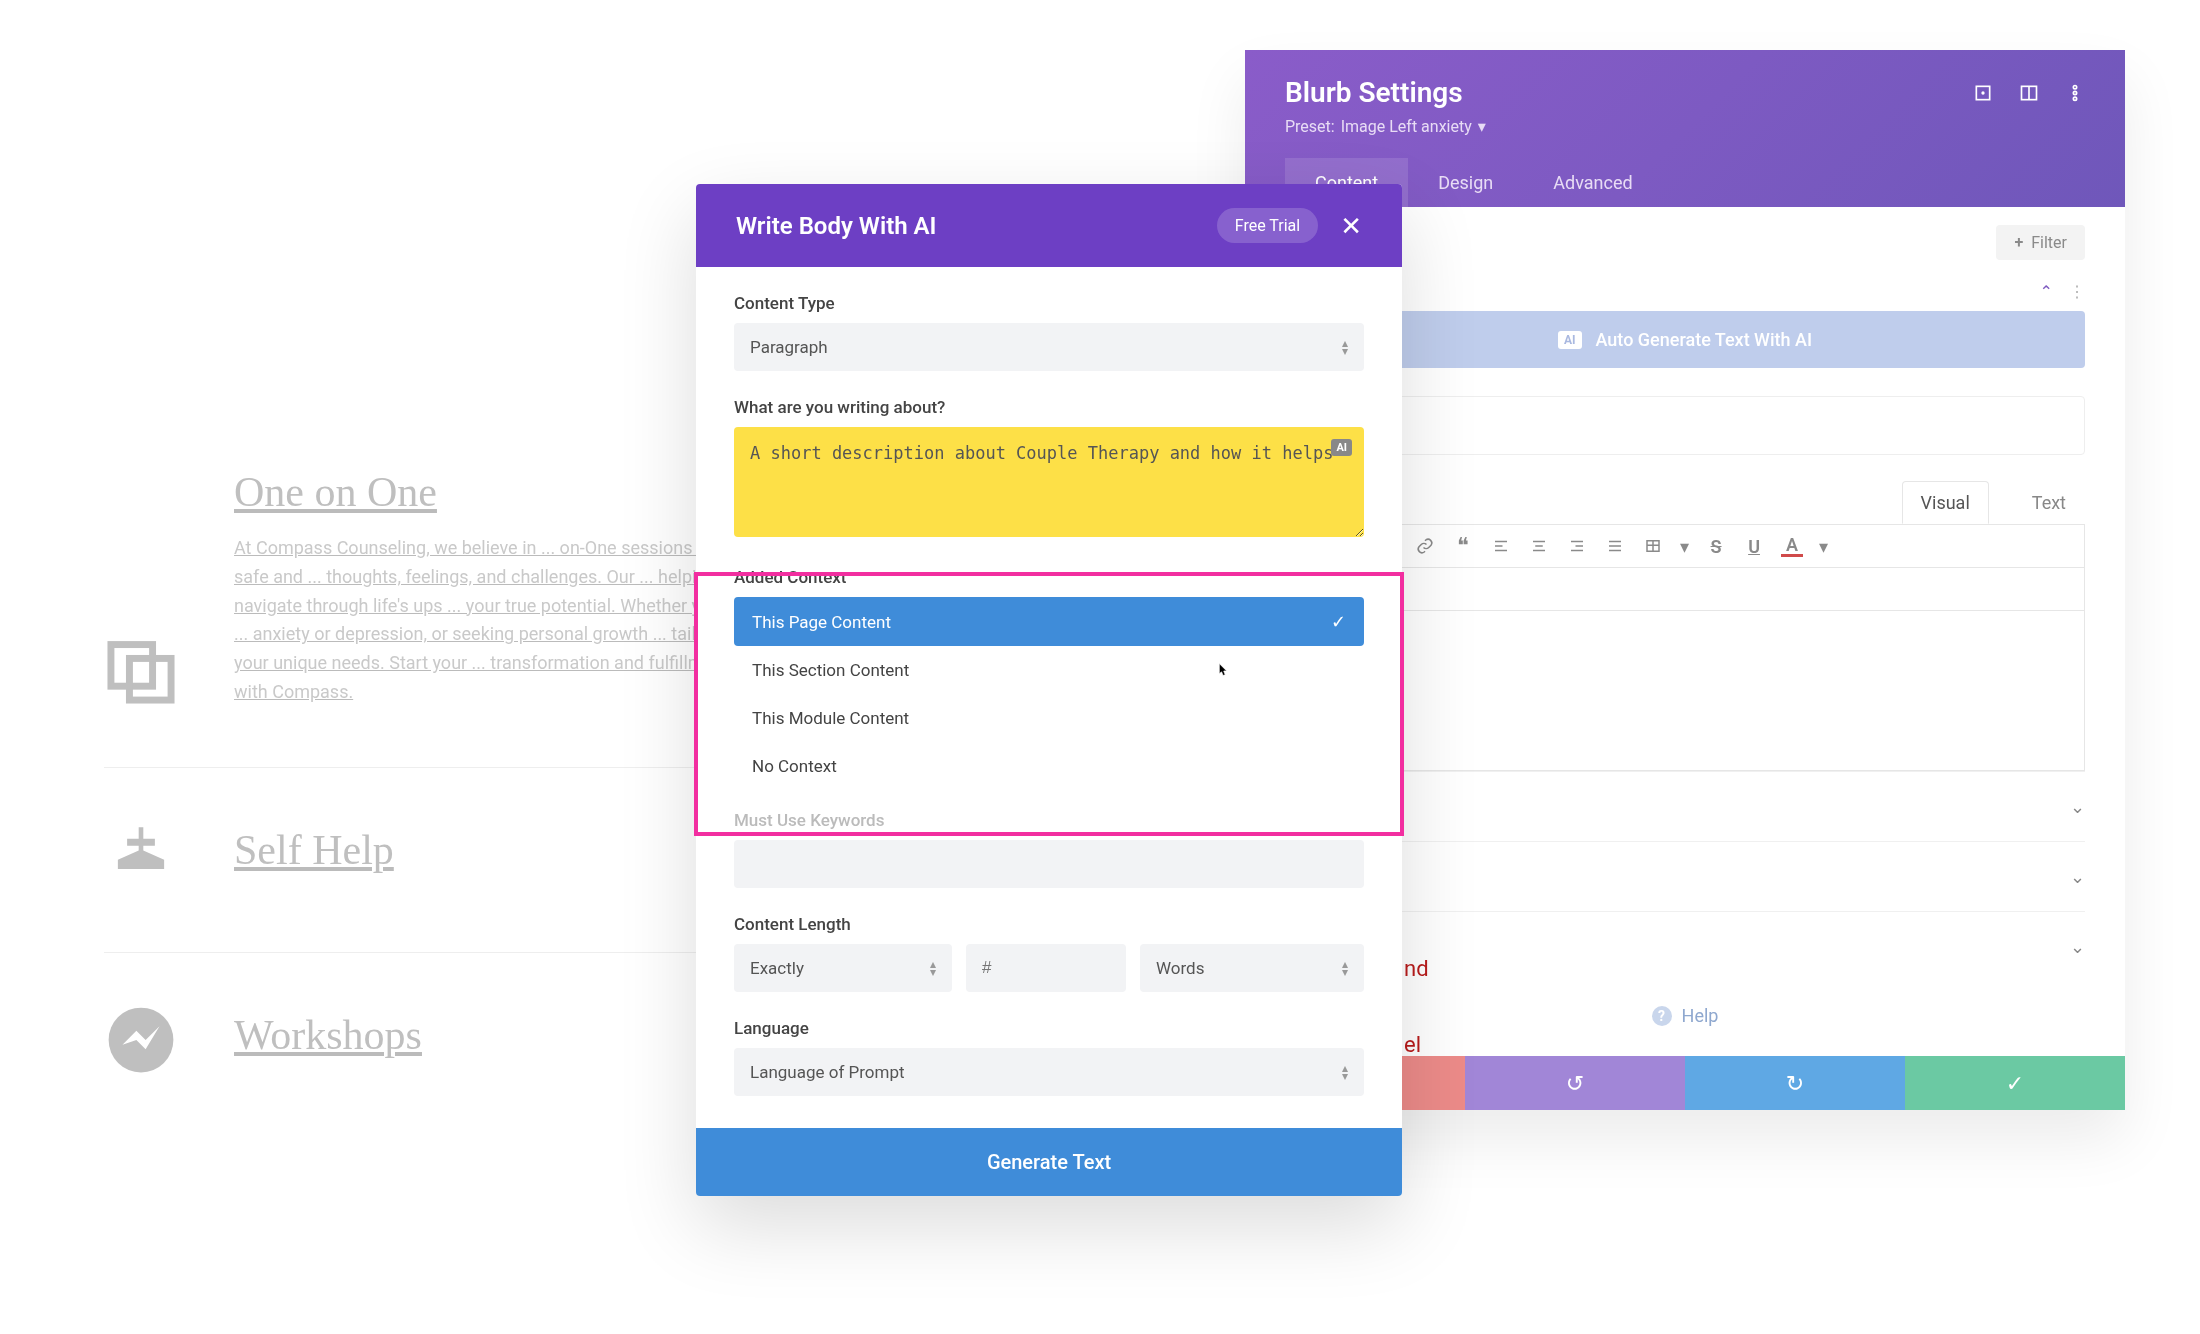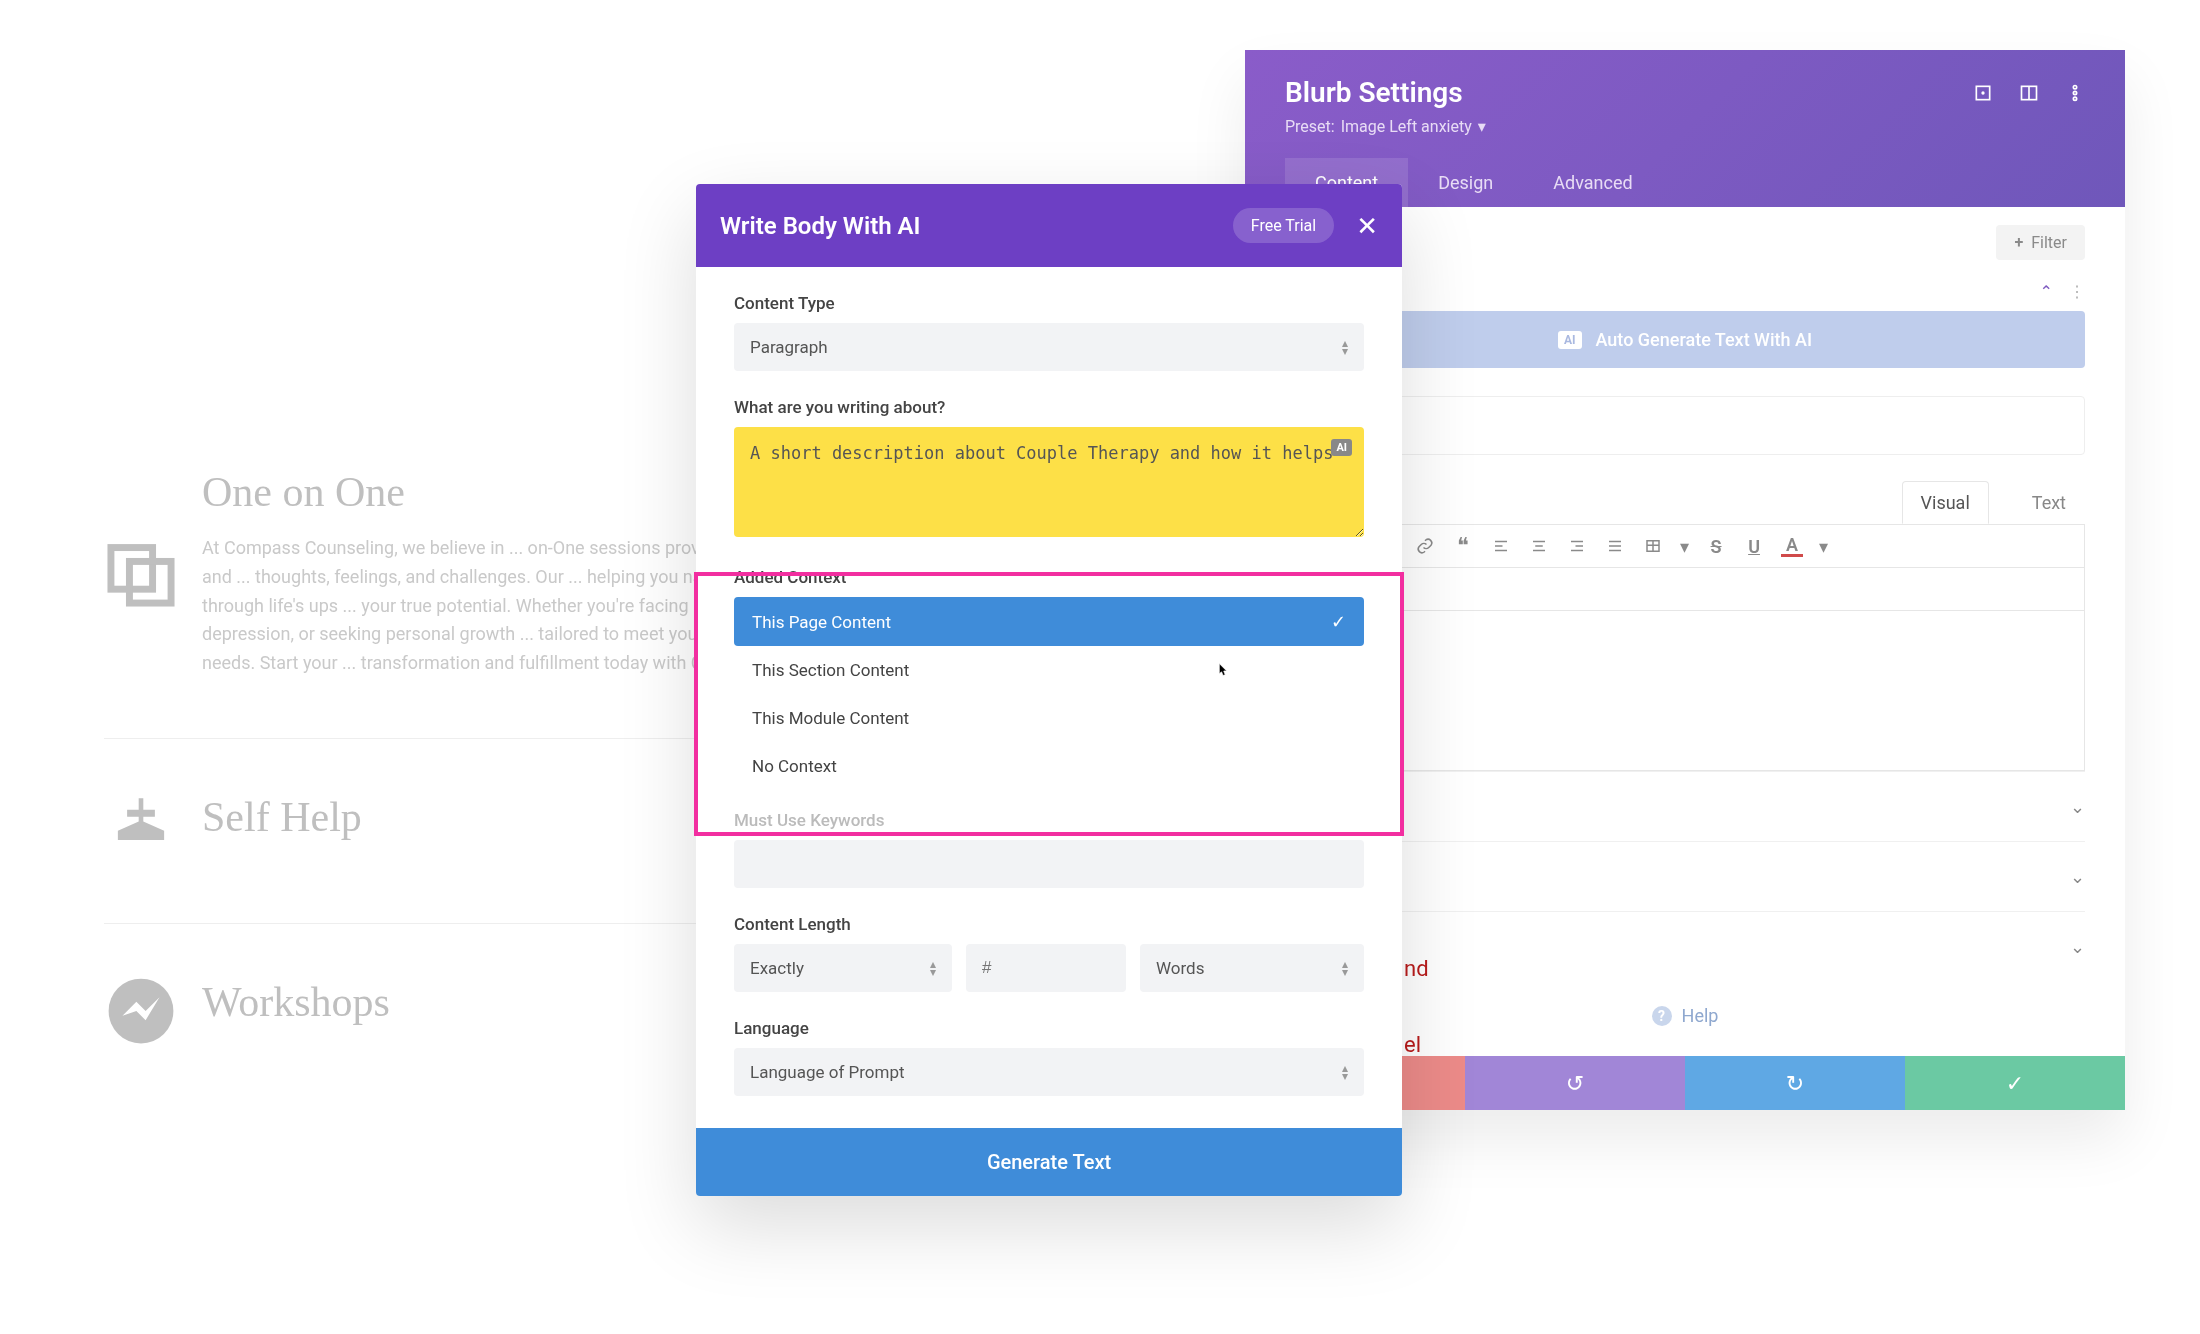--- a/index.html
+++ b/index.html
@@ -2,21 +2,21 @@
 <html><head>
 <meta charset="utf-8">
 <style>
   * { box-sizing: border-box; margin: 0; padding: 0; }
   html, body { width: 2200px; height: 1334px; font-family: -apple-system, BlinkMacSystemFont, "Segoe UI", Roboto, Helvetica, Arial, sans-serif; background: #fff; color: #333; }
   .stage { position: relative; width: 2200px; height: 1334px; transform-origin: top left; }
 
   
   .page-bg { position: absolute; left: 104px; top: 468px; width: 700px; color: #bbb; }
   .our-services { font-size: 20px; letter-spacing: 2px; font-weight: 600; color: #c9c9c9; margin-bottom: 72px; }
-  .svc { display: flex; gap: 24px; margin-bottom: 60px; align-items: center; }
+  .svc { display: flex; gap: 56px; margin-bottom: 60px; align-items: flex-end; text-decoration: underline; }
   .svc-icon { width: 74px; height: 74px; flex: 0 0 74px; display:flex; align-items:center; justify-content:center; }
   .svc-icon svg { width: 74px; height: 74px; fill: #bfbfbf; }
   .svc-title { font-family: Georgia, 'Times New Roman', serif; font-size: 42px; color: #bfbfbf; margin-bottom: 18px; }
   .svc-body { font-size: 18px; line-height: 1.6; color: #c9c9c9; }
   .svc-divider { border: none; border-top: 1px solid #eee; margin: 40px 0 50px 0; }
 
   
   .settings-panel { position: absolute; left: 1245px; top: 50px; width: 880px; box-shadow: 0 30px 60px rgba(0,0,0,0.08); border-radius: 6px 6px 0 0; overflow: visible; background: #fff; }
   .settings-header { background: linear-gradient(135deg, #8a5cc9 0%, #7d5ac2 50%, #6f57ba 100%); color: #fff; padding: 26px 40px 0 40px; }
   .settings-title-row { display:flex; align-items:center; justify-content:space-between; }
@@ -56,21 +56,21 @@
 
   .action-bar { display:flex; height:54px; }
   .action-btn { flex:1; display:flex; align-items:center; justify-content:center; color:#fff; font-size:22px; cursor:pointer; }
   .ab-cancel { background:#ec8b89; }
   .ab-undo { background:#a186d7; }
   .ab-redo { background:#5fa8e4; }
   .ab-confirm { background:#6bc9a3; }
 
   
   .ai-modal { position:absolute; left:696px; top:184px; width:706px; background:#fff; box-shadow: 0 30px 80px rgba(0,0,0,0.14); border-radius:4px; overflow:visible; }
-  .ai-header { background:#6d3fc4; color:#fff; padding:24px 24px; display:flex; align-items:center; justify-content:space-between; border-radius:4px 4px 0 0; }
+  .ai-header { background:#6d3fc4; color:#fff; padding:24px 40px; display:flex; align-items:center; justify-content:space-between; border-radius:4px 4px 0 0; }
   .ai-title { font-size:24px; font-weight:600; }
   .ai-header-right { display:flex; align-items:center; gap:22px; }
   .ai-pill { background:rgba(255,255,255,0.18); padding:8px 18px; border-radius:20px; font-size:16px; cursor:pointer; }
   .ai-close { font-size:26px; cursor:pointer; line-height:1; }
   .ai-body { padding: 26px 38px 0 38px; }
   .fg-label { font-size:17px; color:#444; font-weight:500; margin-bottom:10px; }
   .fg { margin-bottom: 26px; position:relative; }
   .sel, .inp { width:100%; background:#f2f3f5; border:none; padding:14px 16px; font-size:17px; color:#555; border-radius:4px; appearance:none; }
   .sel-wrap { position:relative; }
   .sel-caret { position:absolute; right:16px; top:50%; transform:translateY(-50%); color:#999; font-size:12px; pointer-events:none; display:flex; flex-direction:column; line-height:0.7; }

